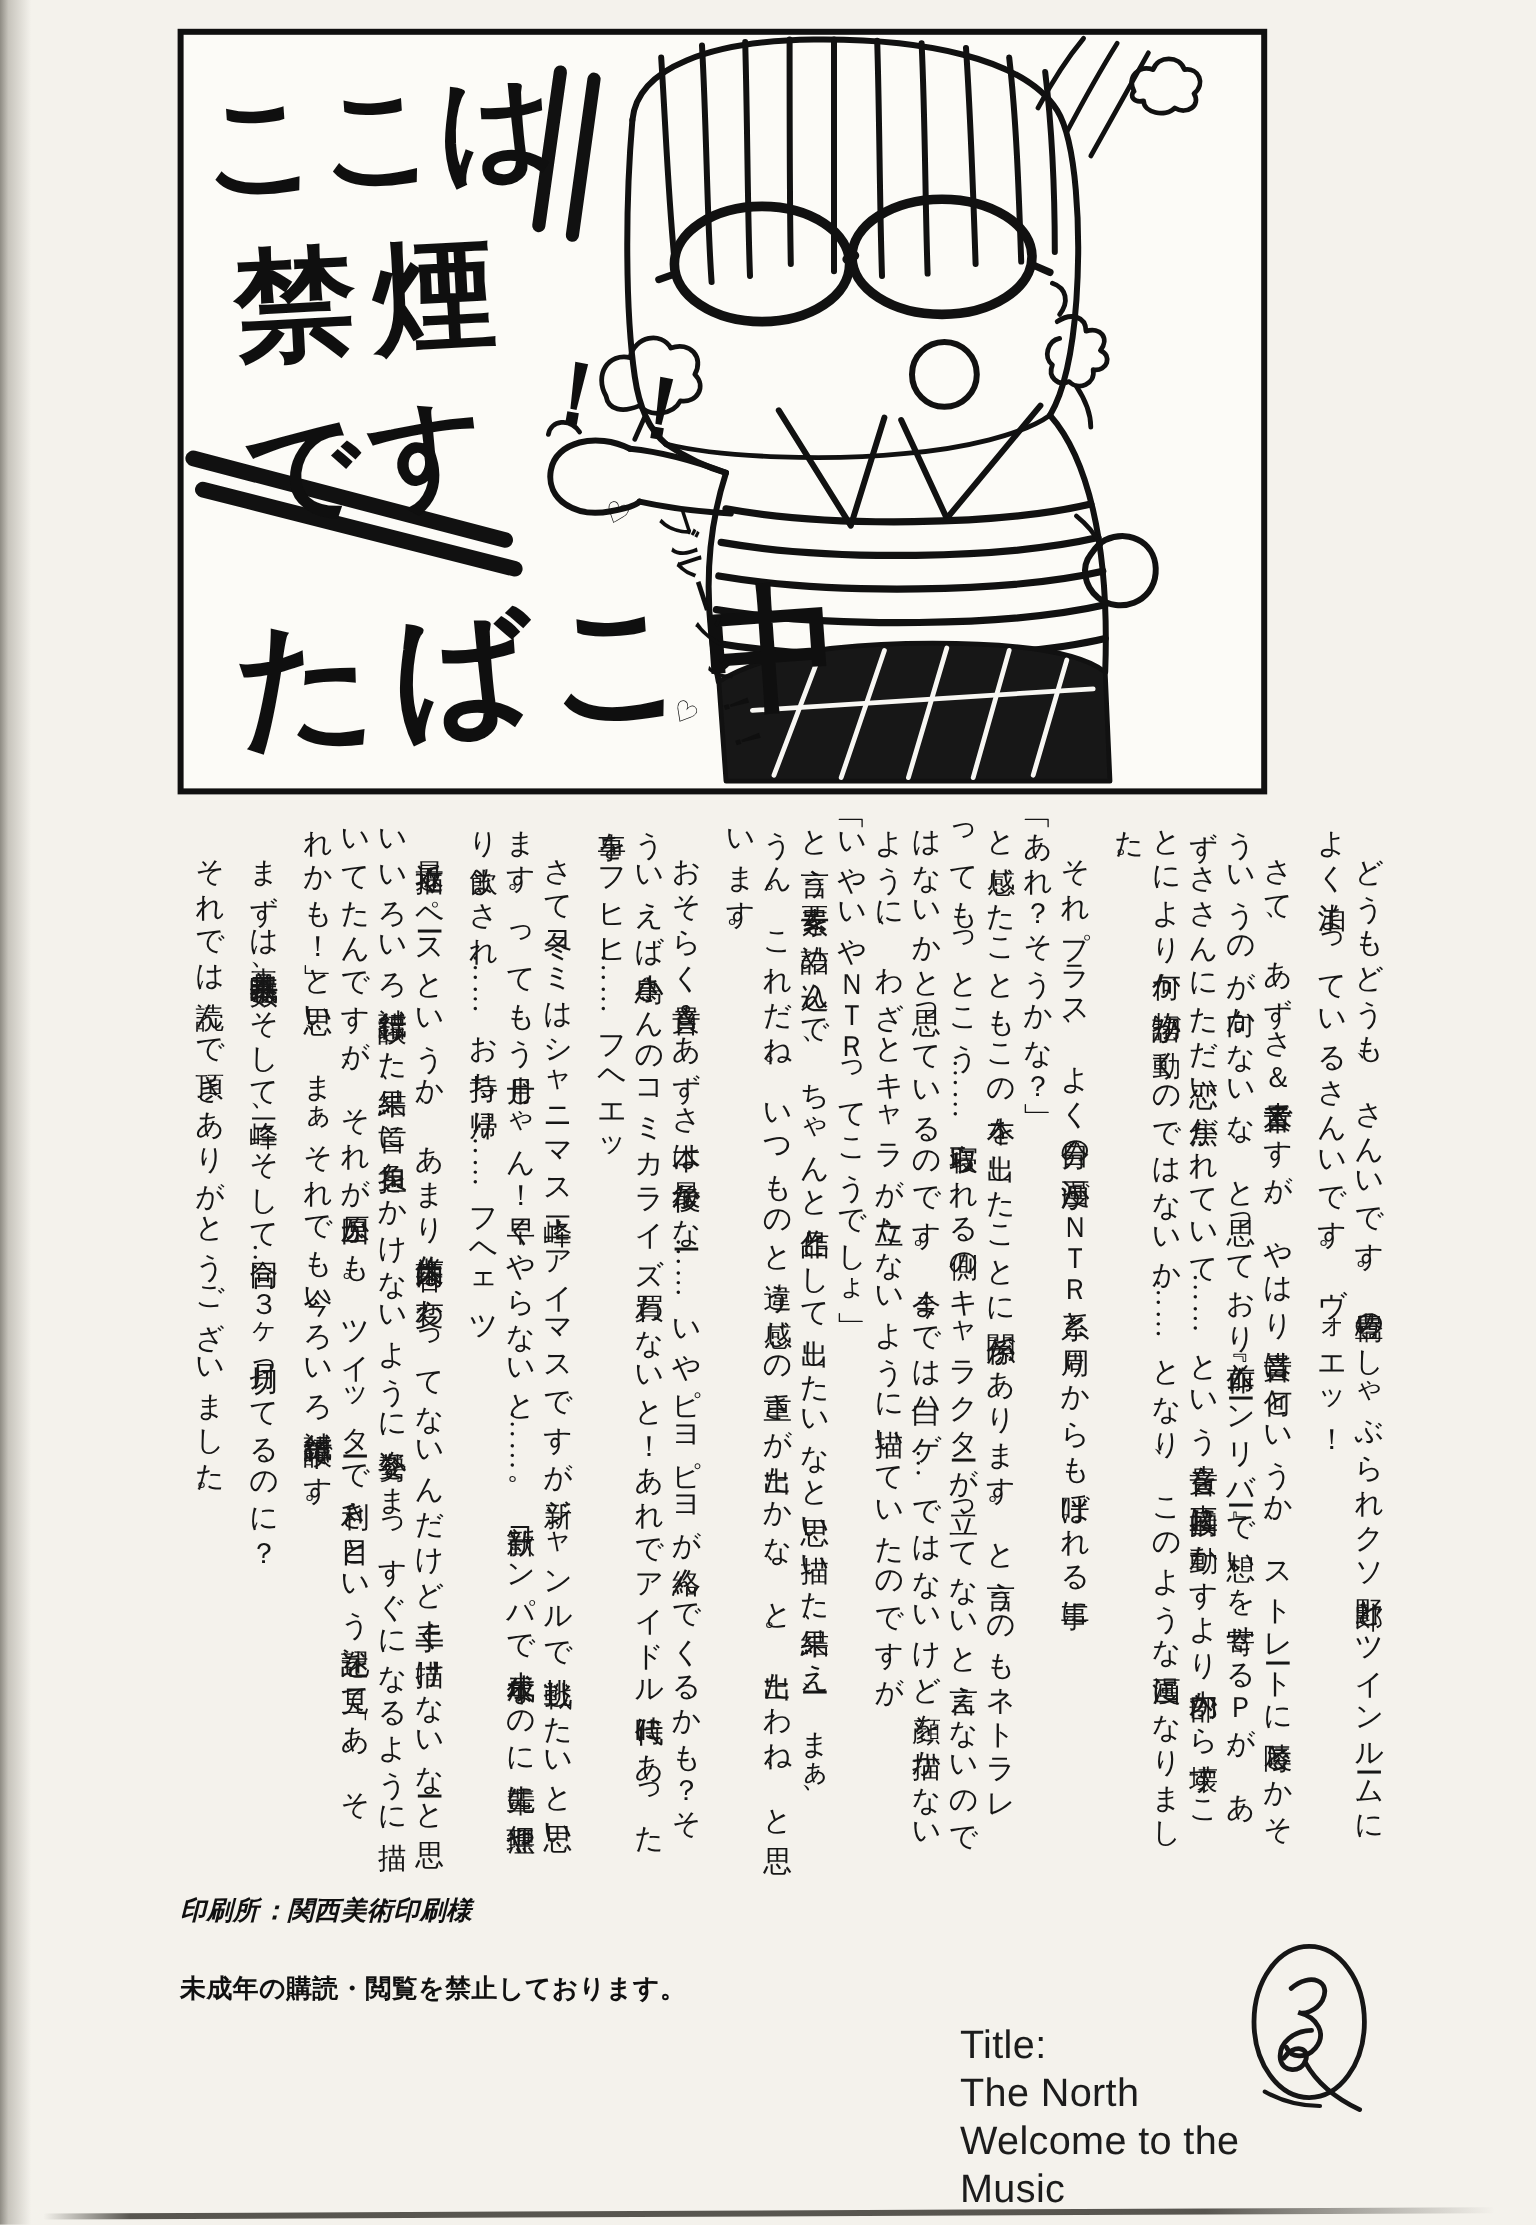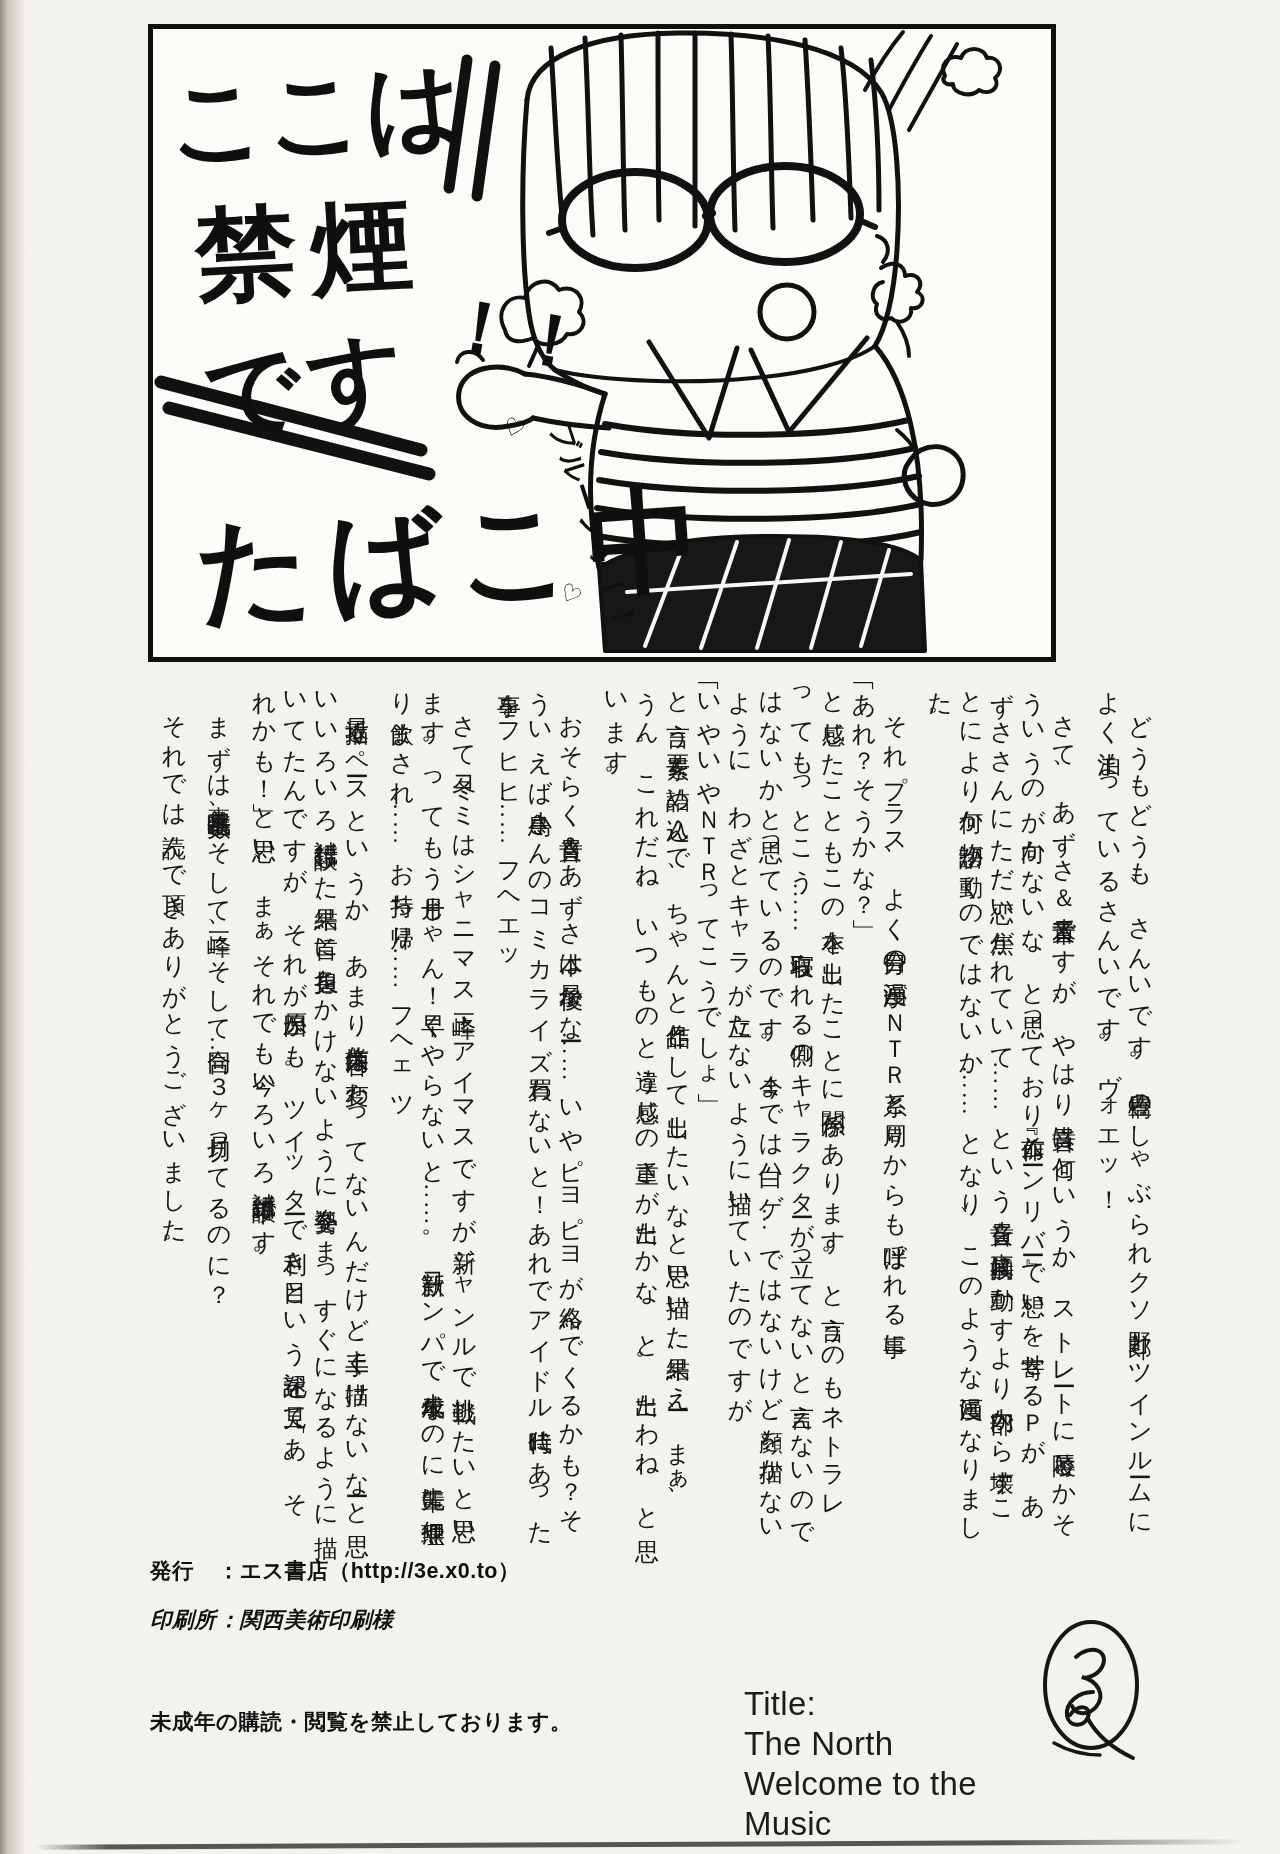--- a/index.html
+++ b/index.html
@@ -36,24 +36,24 @@
   
   .colophon{
     position:absolute;left:150px;top:1558px;
     font-family:"Liberation Sans","DejaVu Sans",sans-serif;
     font-weight:700;font-size:21.5px;line-height:27.5px;color:#101010;
     letter-spacing:.5px;
   }
   .colophon .row{white-space:nowrap;}
   .colophon .row.spaced{margin-top:21px;font-style:italic;}
   .clabel{display:inline-block;width:3.15em;}
-  .warning{margin-top:75px;white-space:nowrap;}
+  .warning{margin-top:37px;white-space:nowrap;}
   
   .title-block{
-    position:absolute;left:744px;top:1684px;
+    position:absolute;left:800px;top:1684px;
     font-family:"Liberation Sans","DejaVu Sans",sans-serif;
     font-size:33px;line-height:40px;font-weight:500;color:#1c1c1c;
     letter-spacing:.3px;
   }
   .logo{position:absolute;left:1036px;top:1615px;width:110px;height:150px;}
 </style>
 </head>
 <body>
 
 <div class="edge-left"></div>
@@ -167,21 +167,20 @@
     <p class="indent gap">おそらく貴音＆あずさ本は最後かなー……いやピヨピヨが絡んでくるかも？そういえば小鳥さんのコミカライズ買わないと！あれでアイドル時代にあった事をフヒヒ……フヘエッ</p>
     <p class="indent gap">さて冬コミはシャニマス三峰！アイマスですが新ジャンルで挑戦したいと思います。ってもう十月じゃん！早くやらないと……。新歓コンパで未成年なのに先輩に無理やり飲まされ……お持ち帰り……フヘェツ</p>
     <p class="indent gap">最近描くペースというか、あまり作業内容は変わってないんだけど上手く描けないなーと思いいろいろ試行錯誤した結果、首に負担をかけないように姿勢をまっすぐになるように描いてたんですが、それが原因かも。ツイッターで利き目という記述を見て「あ、それかも！」と思い、まぁそれでも今いろいろ試行錯誤中です。</p>
     <p class="indent gap">まずは真美本睡眠姦、そして三峰、そして合同…３ヶ月切ってるのに？</p>
     <p class="indent">それでは読んで頂きありがとうございました。</p>
   </div>
 
 <div class="colophon">
   <div>
 
-  <div class="row"><span class="clabel">発行</span><span>：</span><span>エス書店（http://3e.x0.to）</span></div>
       <div class="row spaced"><span class="clabel">印刷所</span><span>：</span><span>関西美術印刷様</span></div>
     </div>
   <div class="warning">未成年の購読・閲覧を禁止しております。</div>
 </div>
 
 <div class="title-block">
 
 <div>Title:</div>
     <div>The North</div>
     <div>Welcome to the</div>

